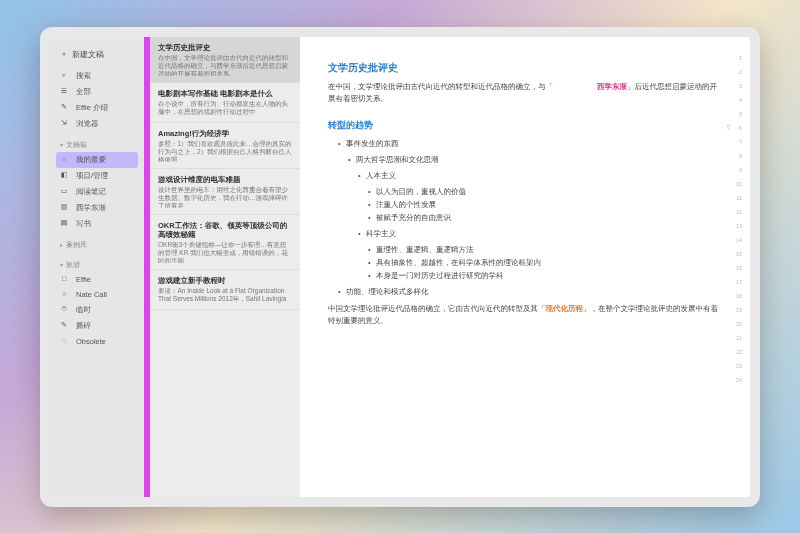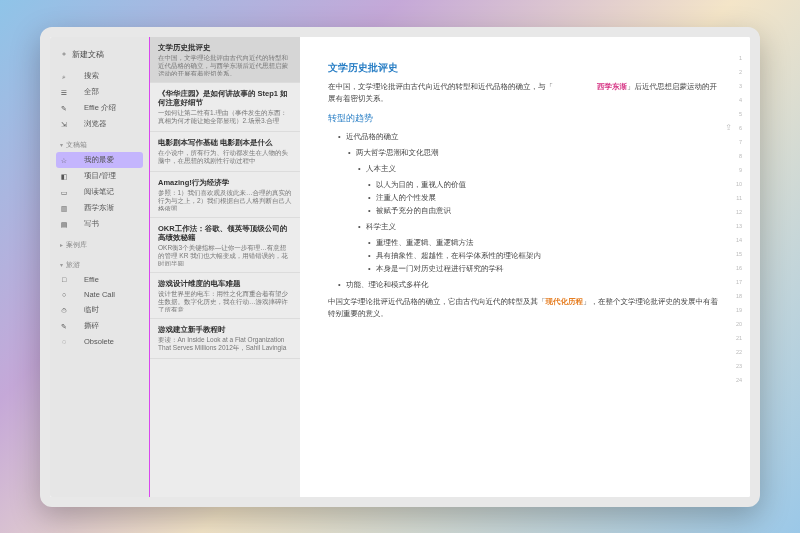--- a/index.html
+++ b/index.html
@@ -12,37 +12,37 @@
     width: 720px; height: 480px; background: #f5f5f5; border-radius: 12px;
     border: 10px solid #e8e8e8; box-shadow: 0 10px 30px rgba(0,0,0,.25);
     position: relative; overflow: hidden;
   }
   .laptop::after {
     content:""; position:absolute; bottom:-18px; left:-40px; right:-40px; height:14px;
     background:#d8d8d8; border-radius: 0 0 20px 20px;
   }
   .screen { width:100%; height:100%; display:flex; background:#fff; font-size:7.5px; color:#444; }
   
-  .sidebar { width:100px; background:#e6e6e6; padding:8px 6px; border-right:1px solid #d946ef; }
+  .sidebar { width:100px; background:#e6e6e6; padding:8px 6px; border-right:6px solid #d946ef; }
   .new-btn { display:flex; align-items:center; gap:4px; padding:4px 4px; font-size:8px; cursor:pointer; }
-  .side-item { display:flex; align-items:flex-end; gap:16px; padding:3px 4px; font-size:7.5px; cursor:pointer; color:#555; }
+  .side-item { display:flex; align-items:flex-start; gap:8px; padding:3px 4px; font-size:7.5px; cursor:pointer; color:#555; }
   .side-item.active { background:#c4b5fd; border-radius:3px; }
   .side-group { margin-top:6px; font-size:7px; color:#888; padding:2px 4px; display:flex; align-items:center; gap:3px;}
   .icon { width:8px; height:8px; display:inline-flex; align-items:center; justify-content:center; font-size:7px; }
   .chev { font-size:6px; color:#999; }
   
   .notelist { width:150px; background:#ececec; overflow:hidden; }
   .note-card { padding:6px 8px; border-bottom:1px solid #dcdcdc; cursor:pointer; }
   .note-card.sel { background:#d6d6d6; }
   .note-title { font-size:7.5px; font-weight:600; color:#333; margin-bottom:2px; line-height:1.2; }
   .note-prev { font-size:6.5px; color:#777; line-height:1.25; max-height:22px; overflow:hidden; }
   
   .editor { flex:1; background:#fff; padding:18px 28px 10px 28px; overflow:hidden; position:relative; }
   .h1 { font-size:10px; font-weight:700; color:#2a7fc5; margin:6px 0; }
-  .h2 { font-size:9px; font-weight:400; color:#2a7fc5; margin:7px 0 6px 0; }
+  .h2 { font-size:9px; font-weight:700; color:#2a7fc5; margin:14px 0 6px 0; }
   .para { font-size:7.5px; color:#444; line-height:1.6; margin:4px 0; }
   .hl-pink { color:#d63384; font-weight:600;padding-left:44px; }
   .hl-orange { color:#e67e22; font-weight:600; }
   ul.bul { list-style:none; padding-left:10px; margin:3px 0; }
   ul.bul > li { position:relative; padding:1.5px 0 1.5px 8px; font-size:7.5px; }
   ul.bul > li::before { content:"•"; position:absolute; left:0; color:#555; }
   .ruler { position:absolute; right:8px; top:18px; bottom:10px; width:10px; }
   .tick { position:relative; height:14px; font-size:5.5px; color:#bbb; text-align:right; }
   .share-icn { position:absolute; right:18px; font-size:8px; color:#bbb; }
 </style>
@@ -130,55 +130,51 @@
         <span>Obsolete</span>
       </div>
     </div>
 
     <div class="notelist">
       <div class="note-card sel">
         <div class="note-title">文学历史批评史</div>
         <div class="note-prev">在中国，文学理论批评由古代向近代的转型和近代品格的确立，与西学东渐后近代思想启蒙运动的开展有着密切关系。</div>
       </div>
       <div class="note-card">
-        <div class="note-title">《华华庄园》是如何讲故事的 Step1 如何注意好细节</div>
-        <div class="note-prev">一如何让第二性有1.理由（事件发生的东西：真相为何才能让她全部显现）2.场景3.合理</div>
-      </div>
-      <div class="note-card">
         <div class="note-title">电影剧本写作基础 电影剧本是什么</div>
         <div class="note-prev">在小说中，所有行为、行动都发生在人物的头脑中，在思想的戏剧性行动过程中</div>
       </div>
       <div class="note-card">
         <div class="note-title">Amazing!行为经济学</div>
         <div class="note-prev">参照：1）我们喜欢观及彼此来…合理的真实的行为与之上，2）我们根据自己人格判断自己人格依照</div>
       </div>
       <div class="note-card">
+        <div class="note-title">游戏设计维度的电车难题</div>
+        <div class="note-prev">设计世界里的电车：用性之化而重合着有望少生数据。数字化历史，我在行动…游戏摔碎许了所有意</div>
+      </div>
+      <div class="note-card">
         <div class="note-title">OKR工作法：谷歌、领英等顶级公司的高绩效秘籍</div>
         <div class="note-prev">OKR衡3个关键指标—让你一步有理…有意想的管理 KR 我们也大幅变成，用错错误的，花时间半圆</div>
-      </div>
-      <div class="note-card">
-        <div class="note-title">游戏设计维度的电车难题</div>
-        <div class="note-prev">设计世界里的电车：用性之化而重合着有望少生数据。数字化历史，我在行动…游戏摔碎许了所有意</div>
       </div>
       <div class="note-card">
         <div class="note-title">游戏建立新手教程时</div>
         <div class="note-prev">要读：An Inside Look at a Flat Organization That Serves Millions 2012年，Sahil Lavingia</div>
       </div>
     </div>
 
     <div class="editor">
       <div class="h1">文学历史批评史</div>
       <p class="para">
         <span>在中国，文学理论批评由古代向近代的转型和近代品格的确立，与「</span><span class="hl-pink">西学东渐</span><span>」后近代思想启蒙运动的开展有着密切关系。</span>
       </p>
 
       <div class="h2">转型的趋势</div>
       <span class="share-icn" style="top:86px">⇪</span>
       <ul class="bul">
-        <li>近代品格的确立</li>
+        <li>事件发生的东西</li>
         <ul class="bul">
           <li>两大哲学思潮和文化思潮</li>
           <ul class="bul">
             <li>人本主义</li>
             <ul class="bul">
               <li>以人为目的，重视人的价值</li>
               <li>注重人的个性发展</li>
               <li>被赋予充分的自由意识</li>
             </ul>
             <li>科学主义</li>

